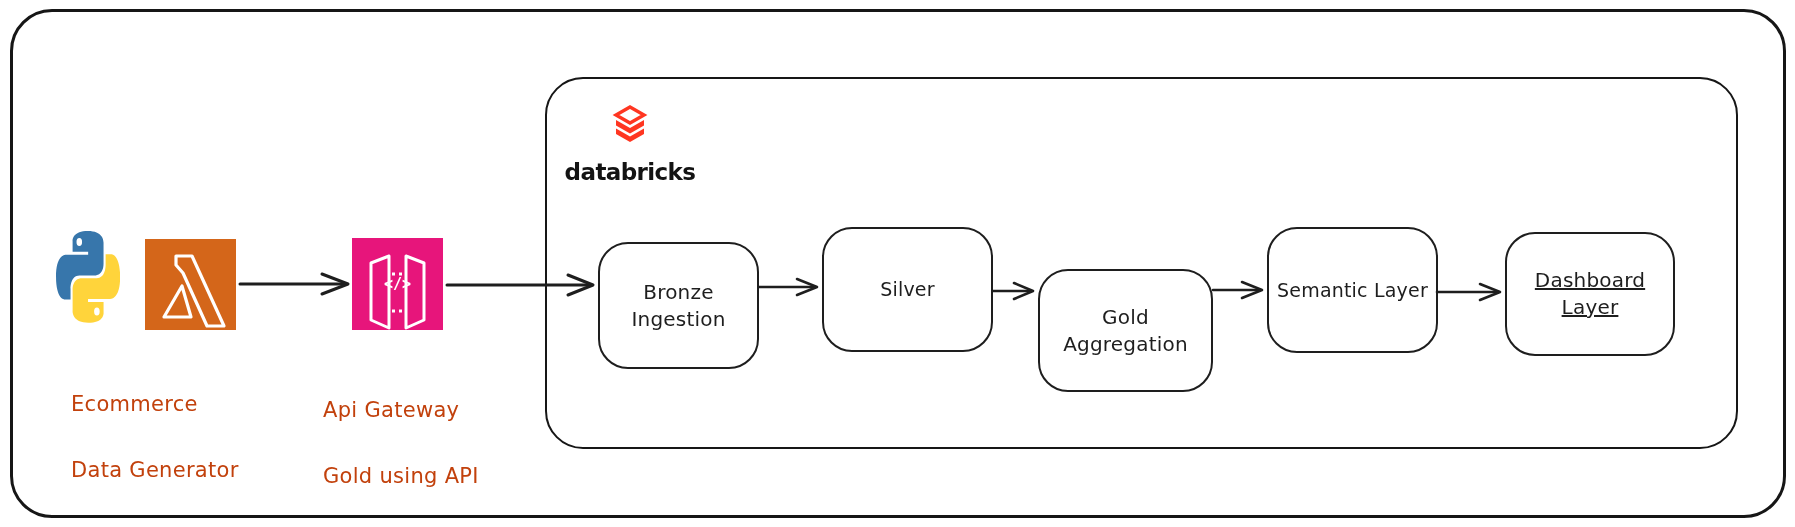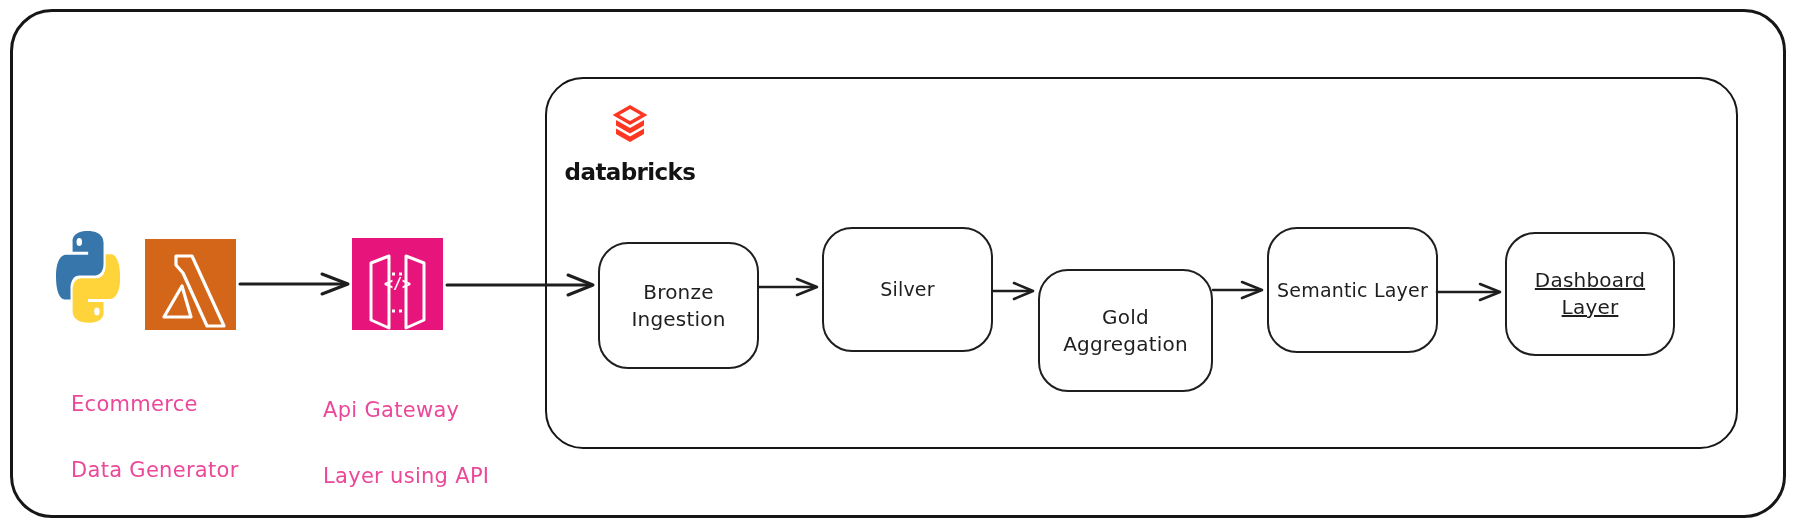--- a/index.html
+++ b/index.html
@@ -13,21 +13,21 @@
   }
   .outer-frame{
     position:absolute;left:10px;top:9px;width:1770px;height:503px;
     border:3px solid #161616;border-radius:42px;
   }
   .icon-abs{position:absolute;}
   .icon-square{position:absolute;display:block;}
   .caption{
     position:absolute;
     font-size:21px;line-height:22px;letter-spacing:.3px;
-    color:#ec4899;white-space:pre;
+    color:#c2410c;white-space:pre;
   }
   .db-container{
     position:absolute;left:545px;top:77px;width:1189px;height:368px;
     border:2.6px solid #161616;border-radius:38px;background:#ffffff;
   }
   .db-brand{
     position:absolute;left:560px;top:104px;width:140px;height:70px;
     display:flex;flex-direction:column;align-items:center;
   }
   .db-wordmark{
@@ -79,21 +79,21 @@
     <rect x="0" y="0" width="91" height="92" fill="#e7157b"></rect>
     <path d="M19 29 L37 22 L37 94 L19 86 Z" fill="none" stroke="#ffffff" stroke-width="3" stroke-linejoin="round" transform="translate(0,-4)"></path>
     <path d="M54 22 L72 29 L72 86 L54 94 Z" fill="none" stroke="#ffffff" stroke-width="3" stroke-linejoin="round" transform="translate(0,-4)"></path>
     <line x1="40" y1="36" x2="52" y2="36" stroke="#ffffff" stroke-width="3" stroke-dasharray="3 4"></line>
     <line x1="40" y1="73" x2="52" y2="73" stroke="#ffffff" stroke-width="3" stroke-dasharray="3 4"></line>
   </svg>
   <div class="apigw-glyph">&lt;/&gt;</div>
 
   <div class="caption" style="left:323px;top:355px;">
     <div>Api Gateway</div>
-    <div>Layer using API</div>
+    <div>Gold using API</div>
   </div>
 
   <div class="db-container"></div>
 
   <div class="db-brand">
     <svg style="position:absolute;top:0;left:51px;" width="38" height="38" viewBox="0 0 38 38">
       <path d="M19 3 L33 11 L19 19 L5 11 Z" fill="none" stroke="#ff3621" stroke-width="3.4" stroke-linejoin="miter"></path>
       <path d="M5 16 L19 24 L33 16 L33 21.5 L19 29.5 L5 21.5 Z" fill="#ff3621"></path>
       <path d="M5 24.5 L19 32.5 L33 24.5 L33 30 L19 38 L5 30 Z" fill="#ff3621"></path>
     </svg>

